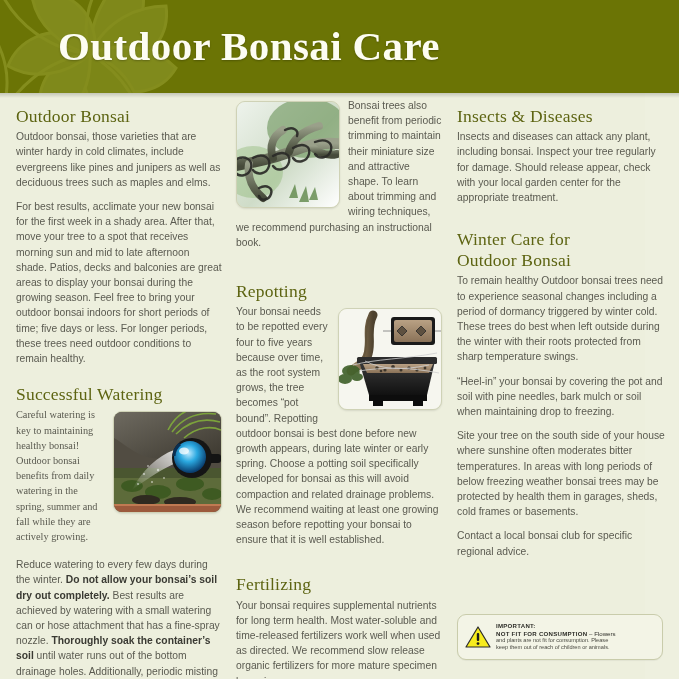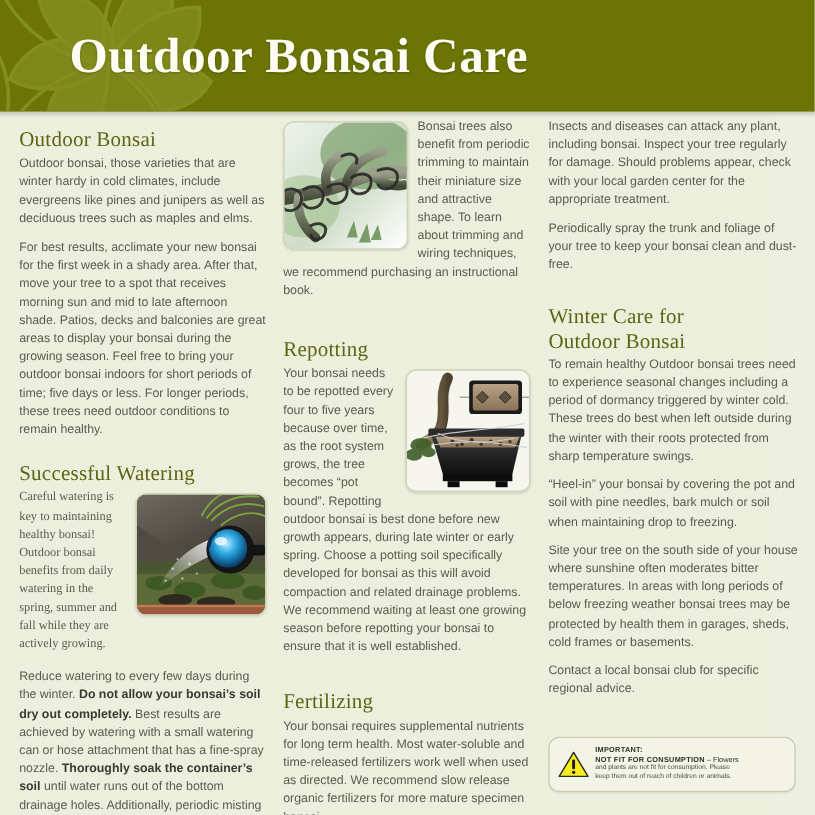--- a/index.html
+++ b/index.html
@@ -299,22 +299,22 @@
         <p class="body">Your bonsai needs to be repotted every four to five years because over time, as the root system grows, the tree becomes “pot bound”. Repotting outdoor bonsai is best done before new growth appears, during late winter or early spring. Choose a potting soil specifically developed for bonsai as this will avoid compaction and related drainage problems. We recommend waiting at least one growing season before repotting your bonsai to ensure that it is well established.</p>
         <div style="clear:both"></div>
       </div>
 
       <h2 class="sec" style="margin-top:18px">Fertilizing</h2>
       <p class="body">Your bonsai requires supplemental nutrients for long term health. Most water-soluble and time-released fertilizers work well when used as directed. We recommend slow release organic fertilizers for more mature specimen bonsai.</p>
     </div>
 
     <div class="col col-right">
 
-      <p class="body">Insects and diseases can attack any plant, including bonsai. Inspect your tree regularly for damage. Should problems appear, check with your local garden center for the appropriate treatment.</p>
-      <p class="body">Periodically spray the trunk and foliage of your tree to keep your bonsai clean and dust-free.</p>
+      <h2 class="sec first">Insects &amp; Diseases</h2>
+      <p class="body">Insects and diseases can attack any plant, including bonsai. Inspect your tree regularly for damage. Should release appear, check with your local garden center for the appropriate treatment.</p>
 
       <h2 class="sec" style="margin-top:24px">Winter Care for</h2>
       <h2 class="sec" style="margin-top:-2px">Outdoor Bonsai</h2>
       <p class="body">To remain healthy Outdoor bonsai trees need to experience seasonal changes including a period of dormancy triggered by winter cold. These trees do best when left outside during the winter with their roots protected from sharp temperature swings.</p>
       <p class="body">“Heel-in” your bonsai by covering the pot and soil with pine needles, bark mulch or soil when maintaining drop to freezing.</p>
       <p class="body">Site your tree on the south side of your house where sunshine often moderates bitter temperatures. In areas with long periods of below freezing weather bonsai trees may be protected by health them in garages, sheds, cold frames or basements.</p>
       <p class="body">Contact a local bonsai club for specific regional advice.</p>
     </div>
   </div>
 

